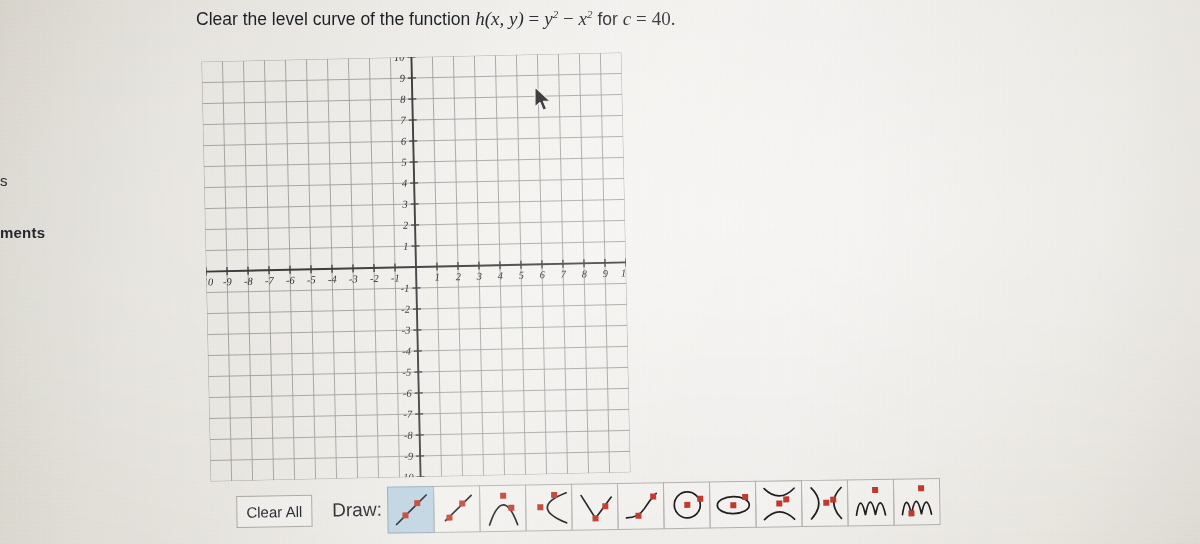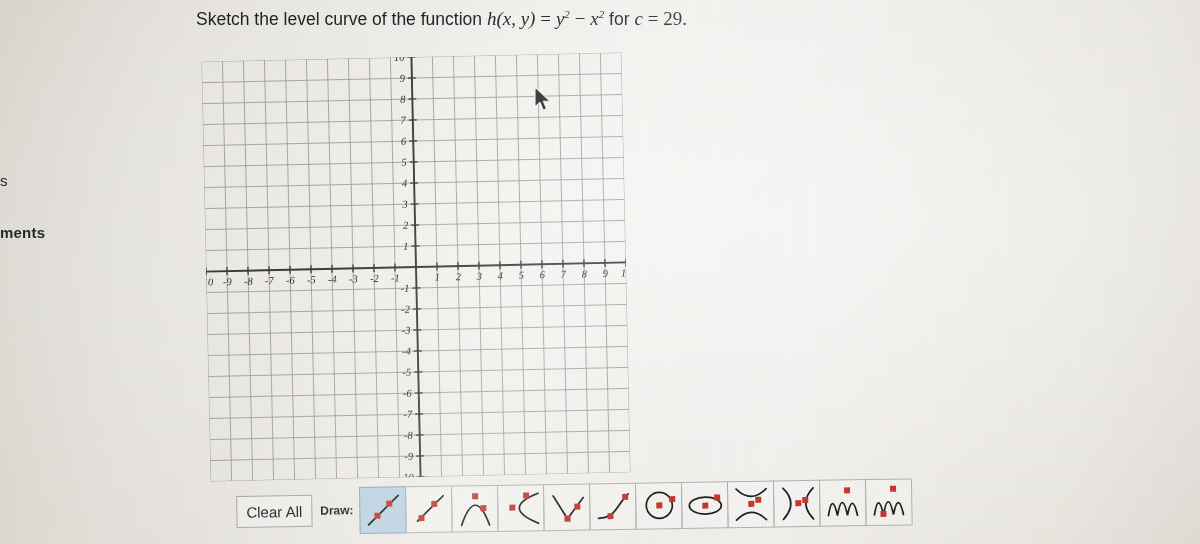--- a/index.html
+++ b/index.html
@@ -58,22 +58,22 @@
     display:flex;align-items:stretch;
     transform:rotate(-0.9deg);transform-origin:0 0;
   }
   #clear-all{
     display:flex;align-items:center;justify-content:center;
     padding:3px 9px;font-size:15px;color:#1e2126;
     border:1px solid #a9a69f;background:rgba(255,255,255,.30);
     height:24px;align-self:center;
   }
   #draw-label{
-    display:flex;align-items:center;padding:0 7px 0 8px;
-    font-size:12px;color:#1e2126;height:24px;align-self:center;font-weight:bold;
+    display:flex;align-items:center;padding:0 7px 0 20px;
+    font-size:19px;color:#1e2126;height:24px;align-self:center;
   }
   .tool-btn{
     width:45px;height:45px;border:1px solid #b4b1aa;margin-left:-1px;
     background:rgba(255,255,255,.22);
     display:flex;align-items:center;justify-content:center;
   }
   .tool-btn.selected{background:#bed3e2;border-color:#97a9b6;}
   .tool-btn svg{display:block;}
 
   
@@ -81,30 +81,30 @@
 </style>
 </head>
 <body>
 
 <div id="photo-bg"></div>
 
 <div class="side-text" id="side-1">s</div>
 <div class="side-text" id="side-2">ments</div>
 
 <div id="prompt">
-  <span>Sketch the level curve of the function</span>
+  <span>Clear the level curve of the function</span>
   <span class="mathit">h</span><span class="mathit">(x, y)</span>
   <span class="mathrm">=</span>
   <span class="mathit">y</span><sup>2</sup>
   <span class="mathrm">−</span>
   <span class="mathit">x</span><sup>2</sup>
   <span>for</span>
   <span class="mathit">c</span>
   <span class="mathrm">=</span>
-  <span class="mathrm">29</span><span class="mathrm">.</span>
+  <span class="mathrm">40</span><span class="mathrm">.</span>
 </div>
 
 <div id="graph-wrap">
   <svg id="graph-svg" width="420" height="420" viewBox="0 0 420 420">
     <g id="grid-lines">
         <line x1="0" y1="0" x2="0" y2="420" stroke="#9a9a98" stroke-width="0.85"></line>
         <line x1="21" y1="0" x2="21" y2="420" stroke="#9a9a98" stroke-width="0.85"></line>
         <line x1="42" y1="0" x2="42" y2="420" stroke="#9a9a98" stroke-width="0.85"></line>
         <line x1="63" y1="0" x2="63" y2="420" stroke="#9a9a98" stroke-width="0.85"></line>
         <line x1="84" y1="0" x2="84" y2="420" stroke="#9a9a98" stroke-width="0.85"></line>

